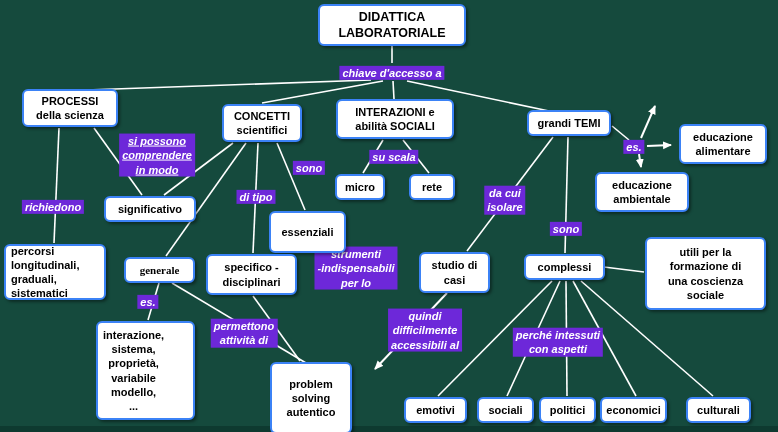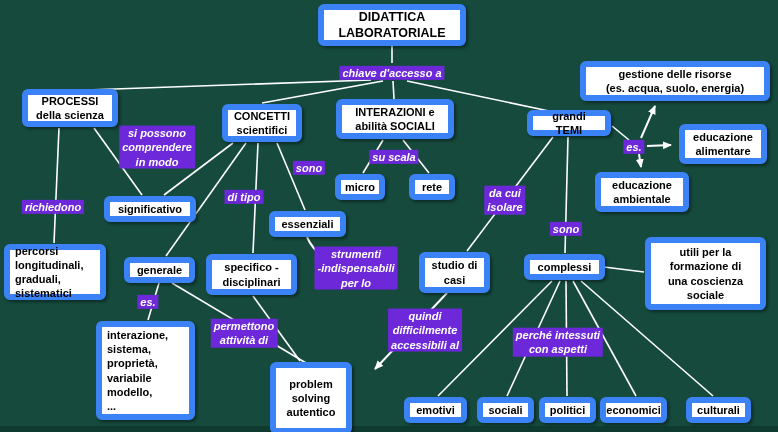--- a/index.html
+++ b/index.html
@@ -13,62 +13,62 @@
   .elabel {
     position:absolute; z-index:1;
     color:#ffffff; background:#6d28d9;
     font-weight:bold; font-style:italic; font-size:11px; line-height:1.3;
     text-align:center; white-space:pre-line; padding:0 3px;
     transform:translate(-50%,-50%);
   }
   .node {
     position:absolute; z-index:2;
     background:#ffffff; color:#000000;
-    border:6px solid #3b82f6; border-radius:6px;
+    border:2px solid #3b82f6; border-radius:6px;
     font-weight:bold; font-size:11px; line-height:1.28;
     text-align:center; white-space:pre-line;
     display:flex; align-items:center; justify-content:center;
     padding:2px 5px;
     box-shadow:2px 2px 3px rgba(0,0,0,0.4);
   }
   .node.left { text-align:left; justify-content:flex-start; }
   #bottom-edge { position:absolute; left:0; bottom:0; width:778px; height:6px; background:#0e3a30; z-index:0; }
 
   #n-didattica { left:318px; top:4px;  width:148px; height:42px; font-size:12.5px; }
   #n-processi  { left:22px;  top:89px; width:96px;  height:38px; }
   #n-concetti  { left:222px; top:104px; width:80px; height:38px; }
   #n-interazioni { left:336px; top:99px; width:118px; height:40px; }
   #n-grandi-temi { left:527px; top:110px; width:84px; height:26px; }
   #n-gestione  { left:580px; top:61px; width:190px; height:40px; }
   #n-edu-alimentare { left:679px; top:124px; width:88px; height:40px; }
   #n-edu-ambientale { left:595px; top:172px; width:94px; height:40px; }
   #n-significativo { left:104px; top:196px; width:92px; height:26px; }
   #n-micro { left:335px; top:174px; width:50px; height:26px; }
   #n-rete  { left:409px; top:174px; width:46px; height:26px; }
-  #n-essenziali { left:269px; top:211px; width:77px; height:26px; }
+  #n-essenziali { left:269px; top:211px; width:77px; height:42px; }
   #n-percorsi { left:4px; top:244px; width:102px; height:56px; }
-  #n-generale { left:124px; top:257px; width:71px; height:26px; }
+  #n-generale { left:124px; top:257px; width:71px; height:26px;font-family:Liberation Serif, serif; }
   #n-specifico { left:206px; top:254px; width:91px; height:41px; }
   #n-studio-casi { left:419px; top:252px; width:71px; height:41px; }
   #n-complessi { left:524px; top:254px; width:81px; height:26px; }
   #n-utili { left:645px; top:237px; width:121px; height:73px; }
-  #n-esempi { left:96px; top:321px; width:99px; height:99px; }
+  #n-esempi { left:96px; top:321px; width:99px; height:99px;text-align:center; }
   #n-problem { left:270px; top:362px; width:82px; height:72px; }
   #n-emotivi { left:404px; top:397px; width:63px; height:26px; }
   #n-sociali { left:477px; top:397px; width:57px; height:26px; }
   #n-politici { left:539px; top:397px; width:57px; height:26px; }
   #n-economici { left:600px; top:397px; width:67px; height:26px; }
   #n-culturali { left:686px; top:397px; width:65px; height:26px; }
 
   #l-chiave { left:392px; top:73px; }
-  #l-sipossono { left:157px; top:147px; }
+  #l-sipossono { left:157px; top:155px;text-decoration:underline; }
   #l-sono1 { left:309px; top:168px; }
   #l-suscala { left:394px; top:157px; }
   #l-richiedono { left:53px; top:207px; }
-  #l-ditipo { left:244px; top:197px; }
+  #l-ditipo { left:256px; top:197px; }
   #l-dacui { left:505px; top:200px; }
   #l-es1 { left:634px; top:147px; }
   #l-sono2 { left:566px; top:229px; }
   #l-strumenti { left:356px; top:268px; }
   #l-es2 { left:148px; top:302px; }
   #l-permettono { left:244px; top:333px; }
   #l-quindi { left:425px; top:330px; }
   #l-perche { left:558px; top:342px; }
 </style>
 </head>
@@ -144,22 +144,20 @@
 
   <div class="node" id="n-didattica">DIDATTICA
 LABORATORIALE</div>
   <div class="node" id="n-processi">PROCESSI
 della scienza</div>
   <div class="node" id="n-concetti">CONCETTI
 scientifici</div>
   <div class="node" id="n-interazioni">INTERAZIONI e
 abilità SOCIALI</div>
   <div class="node" id="n-grandi-temi">grandi TEMI</div>
-  <div class="node" id="n-gestione">gestione delle risorse
-(es. acqua, suolo, energia)</div>
   <div class="node" id="n-edu-alimentare">educazione
 alimentare</div>
   <div class="node" id="n-edu-ambientale">educazione
 ambientale</div>
   <div class="node" id="n-significativo">significativo</div>
   <div class="node" id="n-micro">micro</div>
   <div class="node" id="n-rete">rete</div>
   <div class="node" id="n-essenziali">essenziali</div>
   <div class="node left" id="n-percorsi">percorsi
 longitudinali,

